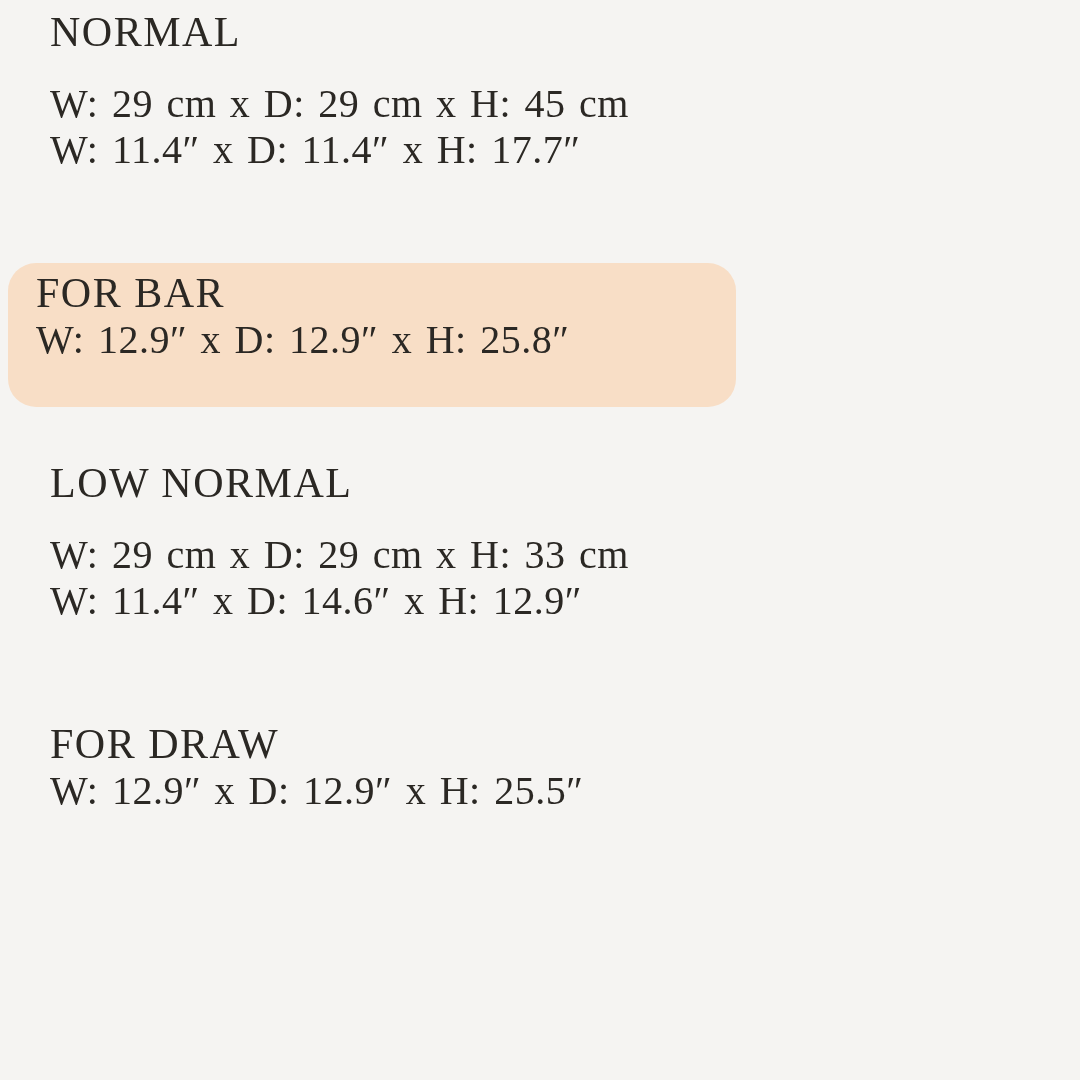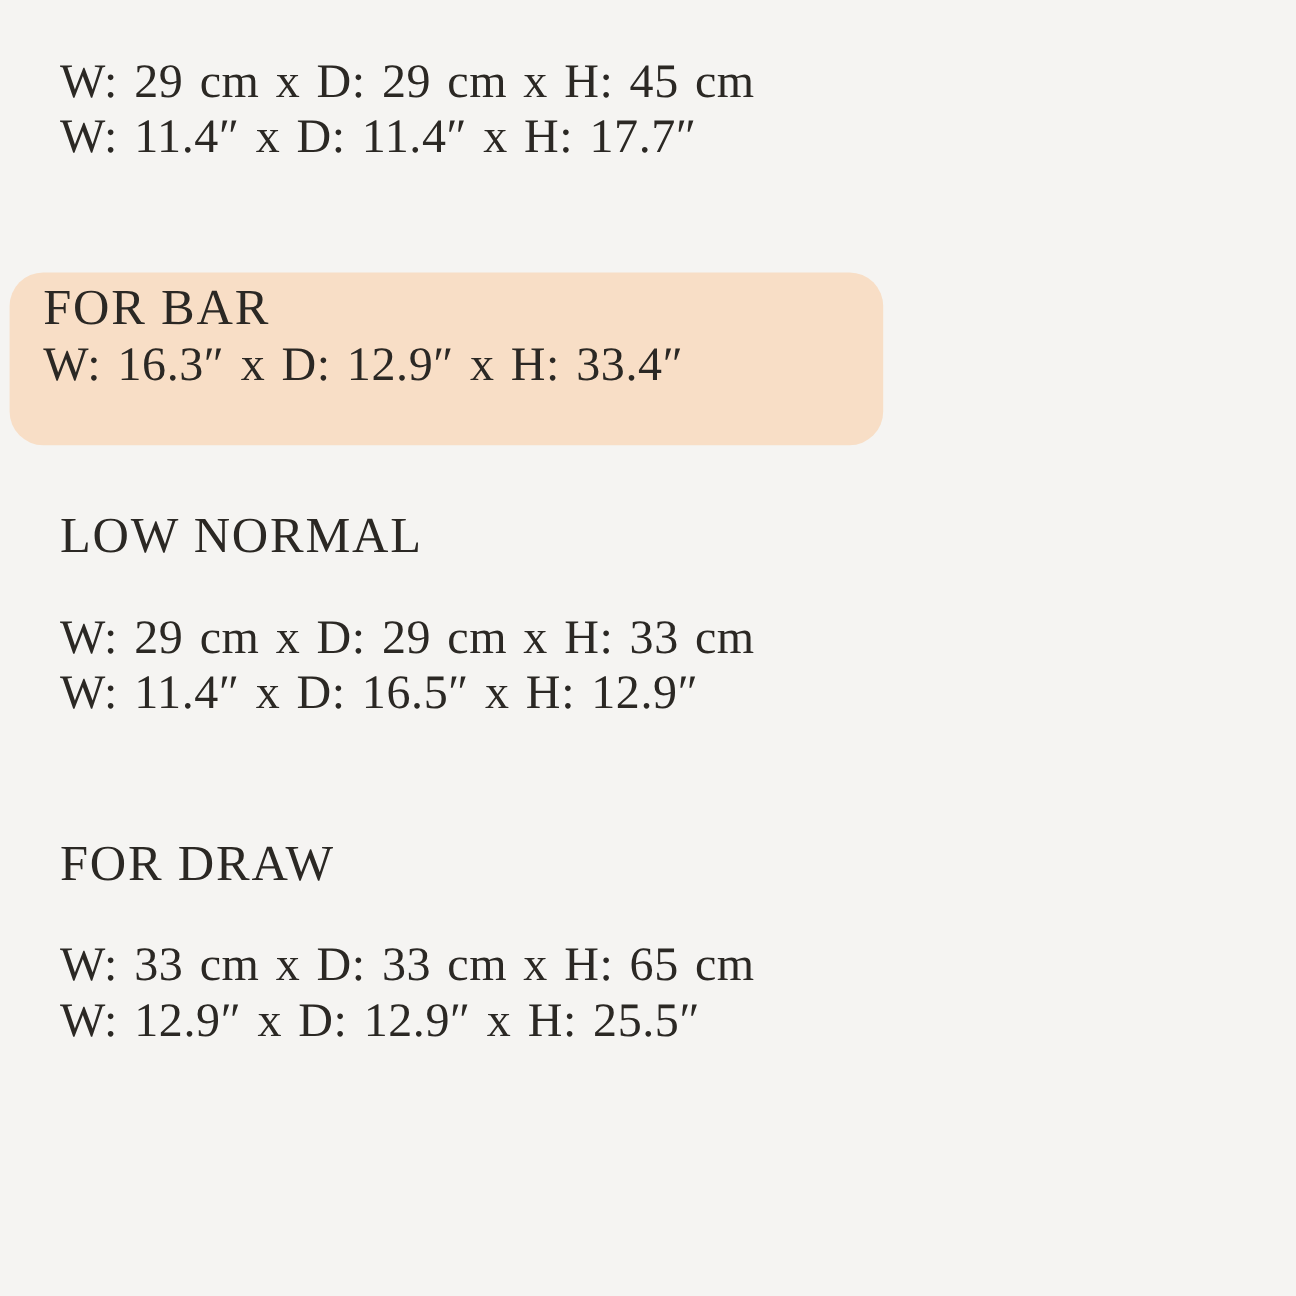--- a/index.html
+++ b/index.html
@@ -39,43 +39,43 @@
     letter-spacing: 1.5px;
     color: var(--ink);
   }
   .dim {
     font-size: 40px;
     line-height: 46px;
     letter-spacing: 0.5px;
     word-spacing: 3px;
     white-space: nowrap;
   }
-  .dim.metric { margin-top: 37px; font-family: Liberation Serif, serif; }
+  .dim.metric { margin-top: 25px; font-family: Liberation Serif, serif; }
   .dim.imperial { }
 </style>
 </head>
 <body>
 
 <div class="page">
 
   <section class="size-section">
+    <h2 class="size-title">NORMAL</h2>
     <p class="dim metric">W: 29 cm x D: 29 cm x H: 45 cm</p>
     <p class="dim imperial">W: 11.4″ x D: 11.4″ x H: 17.7″</p>
   </section>
 
   <section class="size-section highlighted">
     <h2 class="size-title">FOR BAR</h2>
-    <p class="dim imperial">W: 16.3″ x D: 12.9″ x H: 33.4″</p>
+    <p class="dim imperial">W: 12.9″ x D: 12.9″ x H: 25.8″</p>
   </section>
 
   <section class="size-section">
     <h2 class="size-title">LOW NORMAL</h2>
     <p class="dim metric">W: 29 cm x D: 29 cm x H: 33 cm</p>
-    <p class="dim imperial">W: 11.4″ x D: 16.5″ x H: 12.9″</p>
+    <p class="dim imperial">W: 11.4″ x D: 14.6″ x H: 12.9″</p>
   </section>
 
   <section class="size-section">
     <h2 class="size-title">FOR DRAW</h2>
-    <p class="dim metric">W: 33 cm x D: 33 cm x H: 65 cm</p>
     <p class="dim imperial">W: 12.9″ x D: 12.9″ x H: 25.5″</p>
   </section>
 
 </div>
 
 </body></html>

